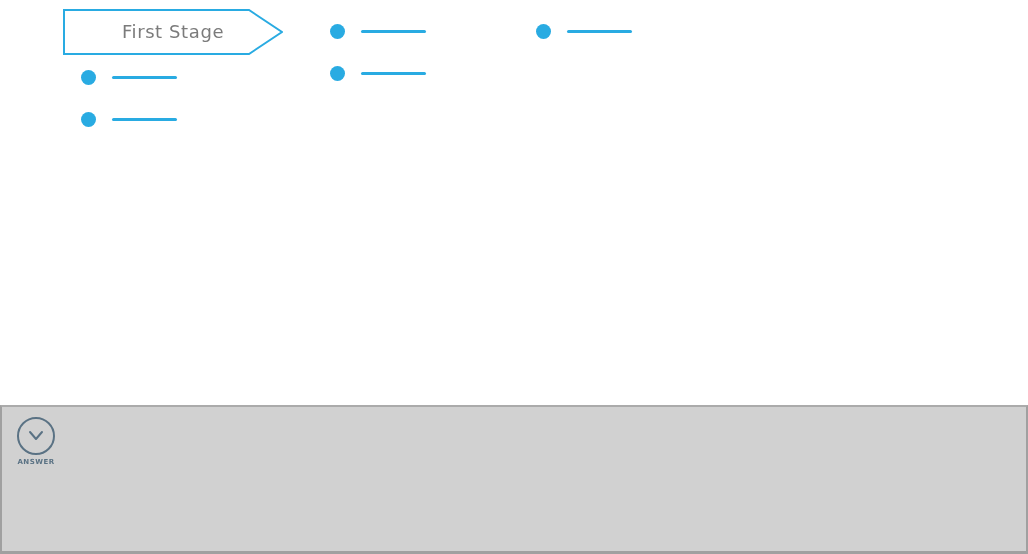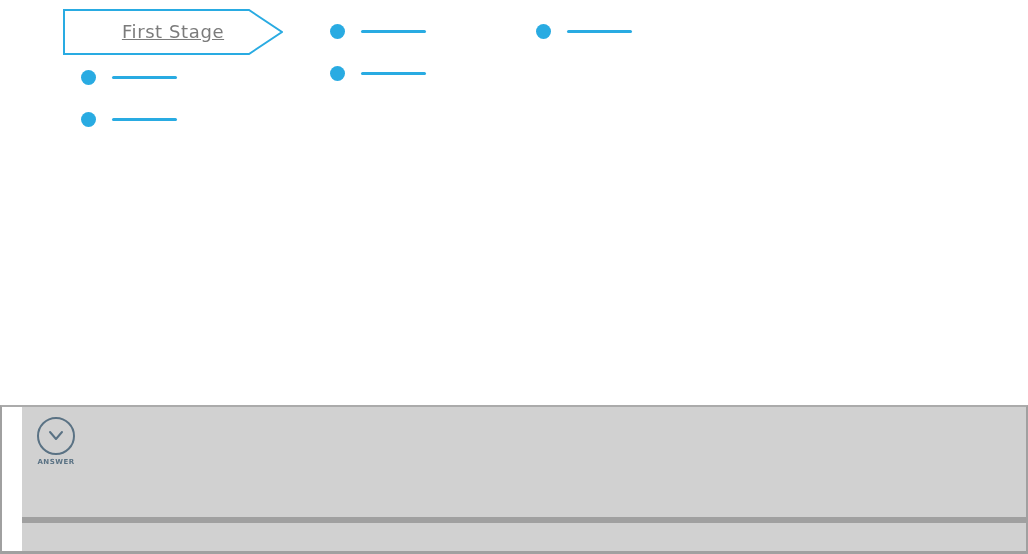--- a/index.html
+++ b/index.html
@@ -15,40 +15,39 @@
   .stage:nth-of-type(2){left:288px;}
   .stage:nth-of-type(3){left:514px;}
   .stage:nth-of-type(4){left:740px;}
 
   .chevron-wrap{position:relative;width:220px;height:46px;}
   .chevron-wrap svg{display:block;}
   .stage-label{
     position:absolute;left:0;top:0;width:220px;height:46px;line-height:46px;
     text-align:center;font-size:18px;letter-spacing:.6px;color:var(--label-color,#7b7b7b);
     white-space:nowrap;
-    text-decoration:underline;
   }
 
   .bullets{margin-top:15px;display:flex;flex-direction:column;gap:27px;}
   .stage:nth-of-type(1) .bullets{padding-left:18px;}
   .stage:nth-of-type(2) .bullets{padding-left:42px;}
   .stage:nth-of-type(3) .bullets{padding-left:22px;}
   .stage:nth-of-type(4) .bullets{padding-left:50px;}
   .bullet-row{display:flex;align-items:center;gap:16px;height:15px;}
   .bullet-dot{width:15px;height:15px;border-radius:50%;background:var(--accent,#29abe2);}
   .bullet-line{width:65px;height:3px;border-radius:1.5px;background:var(--accent,#29abe2);}
 
   
   .bottom-panel{
     position:absolute;left:0;right:0;top:405px;bottom:0;
     border-left:2px solid var(--panel-border,#a0a0a0);
     border-right:2px solid var(--panel-border,#a0a0a0);
     border-top:2px solid var(--panel-border-light,#ababab);
     border-bottom:3px solid var(--panel-border,#a0a0a0);
-    display:flex;flex-direction:column;box-sizing:border-box;padding-left:20px;
+    display:flex;flex-direction:row;box-sizing:border-box;
   }
   .answer-bar{position:relative;height:110px;background:var(--panel-bg,#d1d1d1);}
   .panel-divider{height:6px;background:var(--panel-border,#a0a0a0);}
   .status-bar{flex:1;background:var(--panel-bg,#d1d1d1);}
 
   .answer-btn{
     position:absolute;left:12px;top:10px;width:44px;
     display:flex;flex-direction:column;align-items:center;
     background:none;border:none;padding:0;cursor:pointer;
   }

